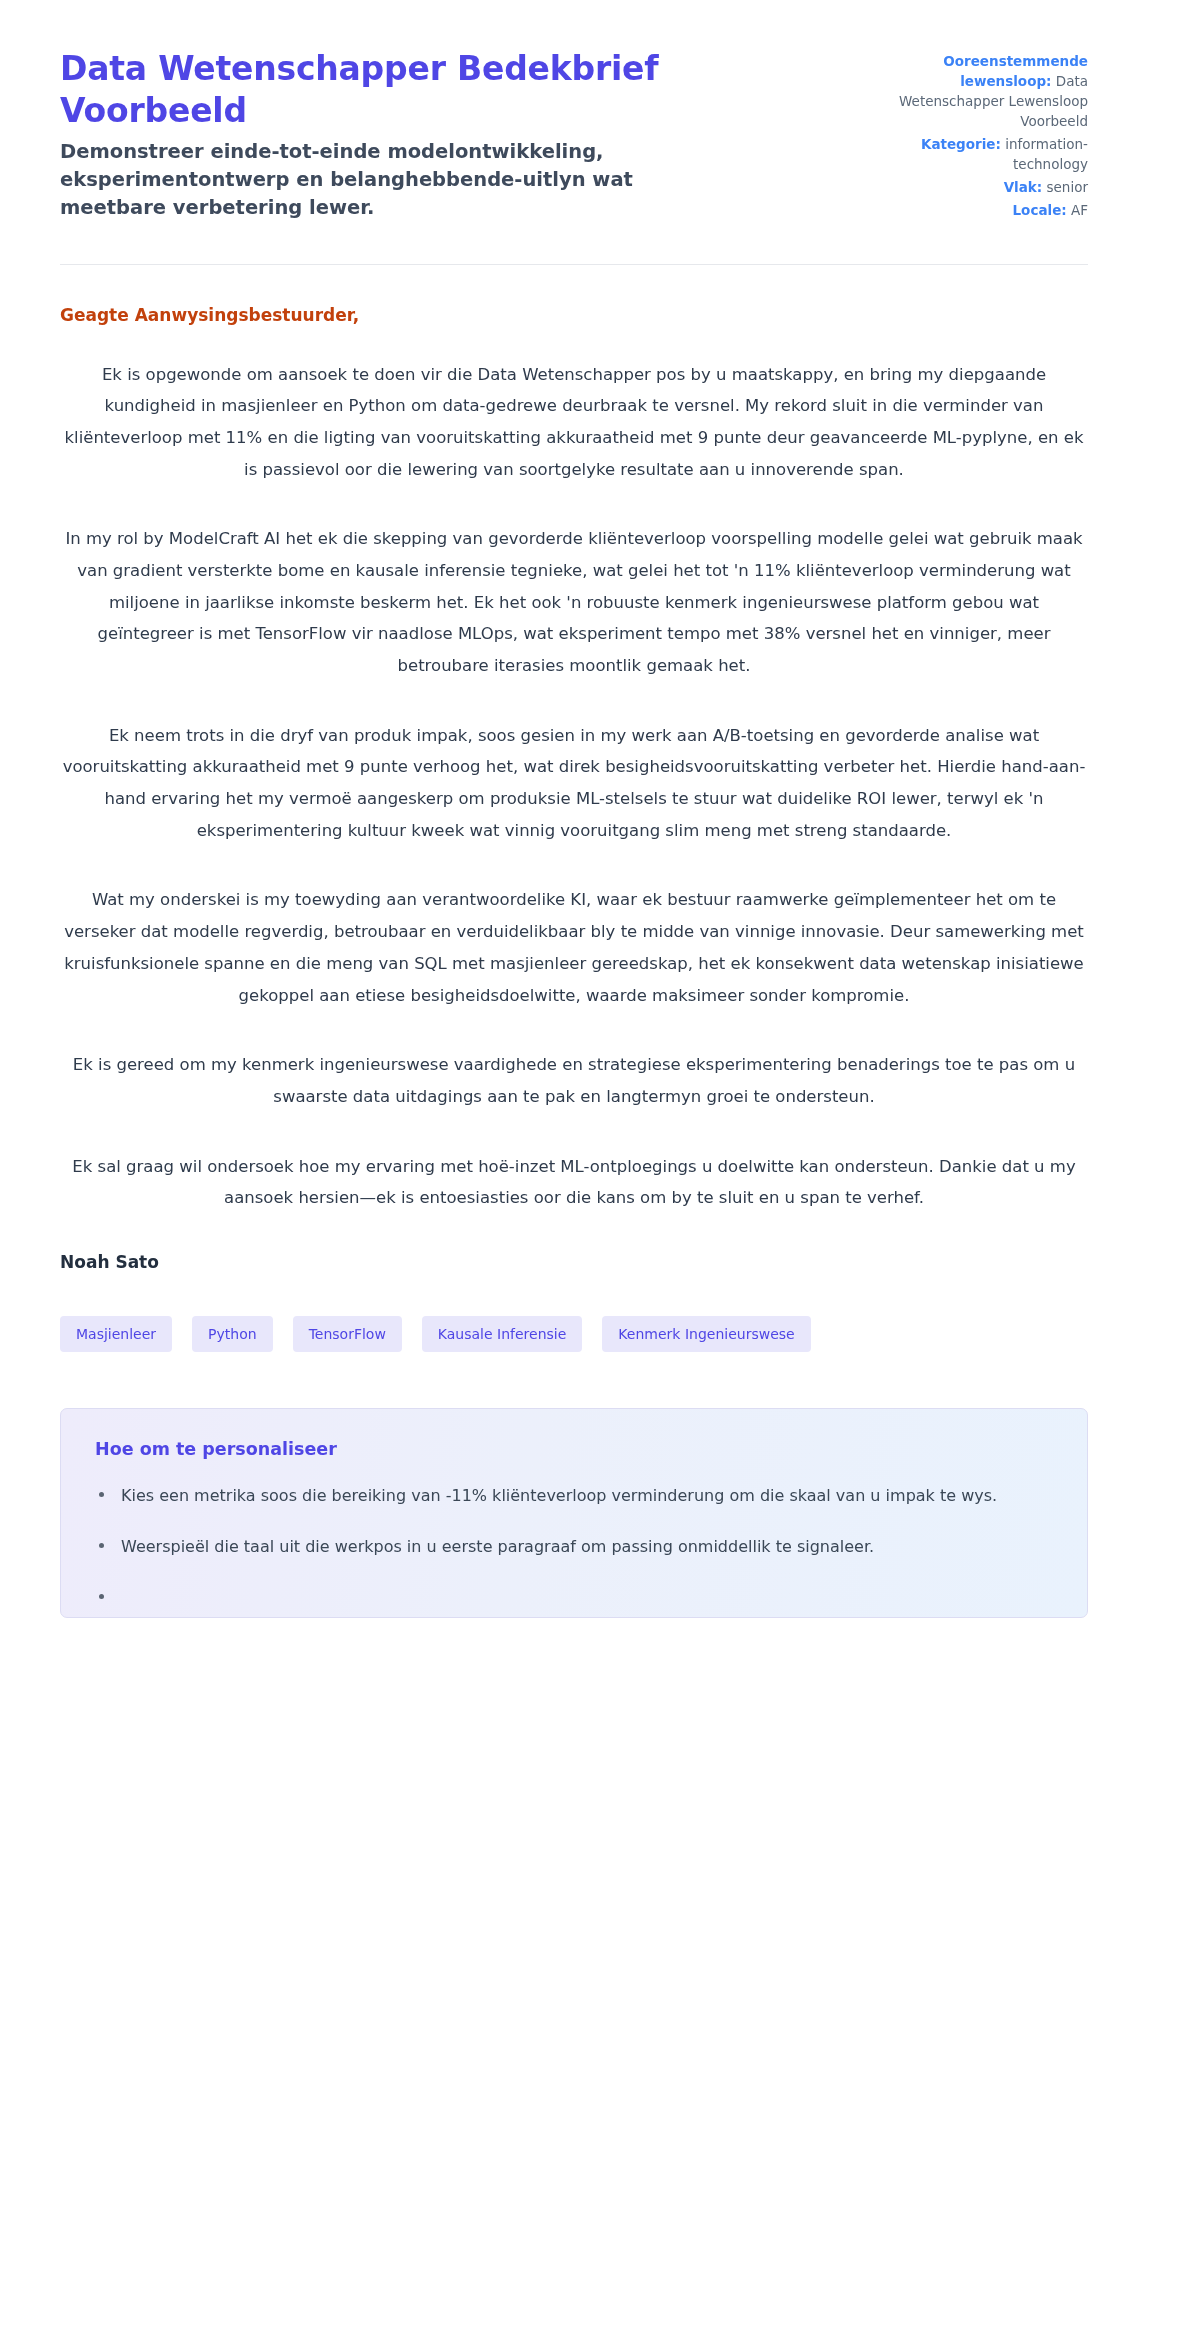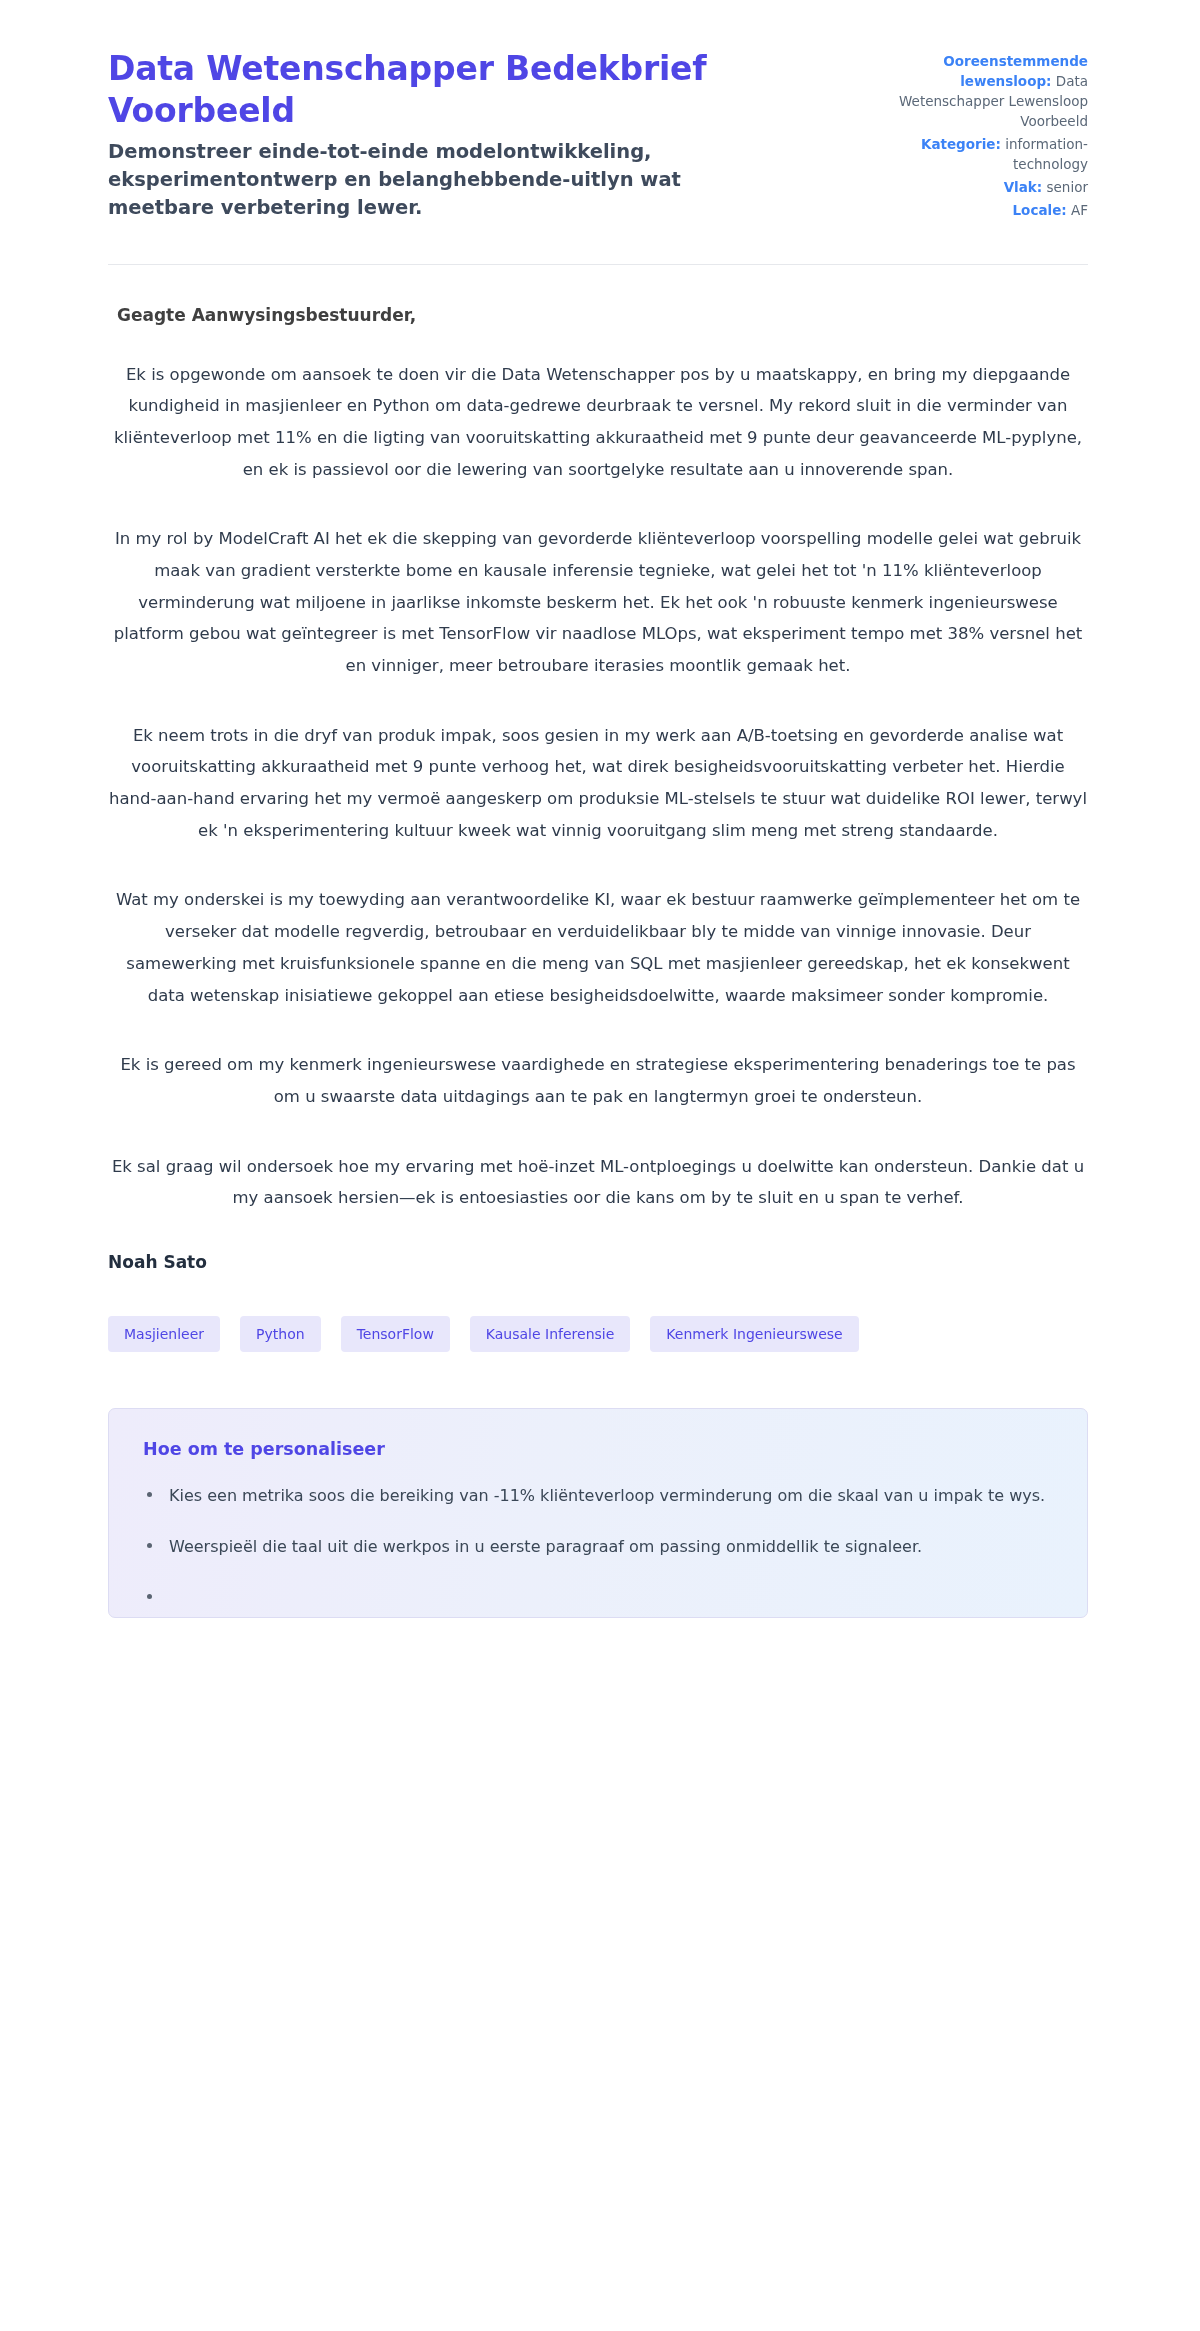--- a/index.html
+++ b/index.html
@@ -11,21 +11,21 @@
   body {
     width: 1200px;
     min-height: 2331px;
     font-family: "DejaVu Sans", "Liberation Sans", sans-serif;
     color: #2f3b4c;
     -webkit-font-smoothing: antialiased;
   }
   .page {
     width: 1200px;
     box-sizing: border-box;
-    padding: 48px 112px 60px 108px;
+    padding: 48px 112px 60px 60px;
   }
 
   
   .doc-header {
     display: flex;
     align-items: flex-start;
     justify-content: space-between;
     gap: 40px;
   }
   .header-left {
@@ -72,24 +72,24 @@
     border: none;
     border-top: 1px solid #e6e8ec;
     margin: 40px 0 0 0;
   }
 
   
   .letter {
     padding-top: 40px;
   }
   .salutation {
-    margin: 0 0 34px 9px;
+    margin: 0 0 34px 0;
     font-size: 17px;
     font-weight: 700;
-    color: #404040;
+    color: #c2410c;
   }
   .letter p.body-para {
     margin: 0 0 38px 0;
     font-size: 16.5px;
     line-height: 1.92;
     color: #2f3b4c;
     text-align: center;
   }
 
   

